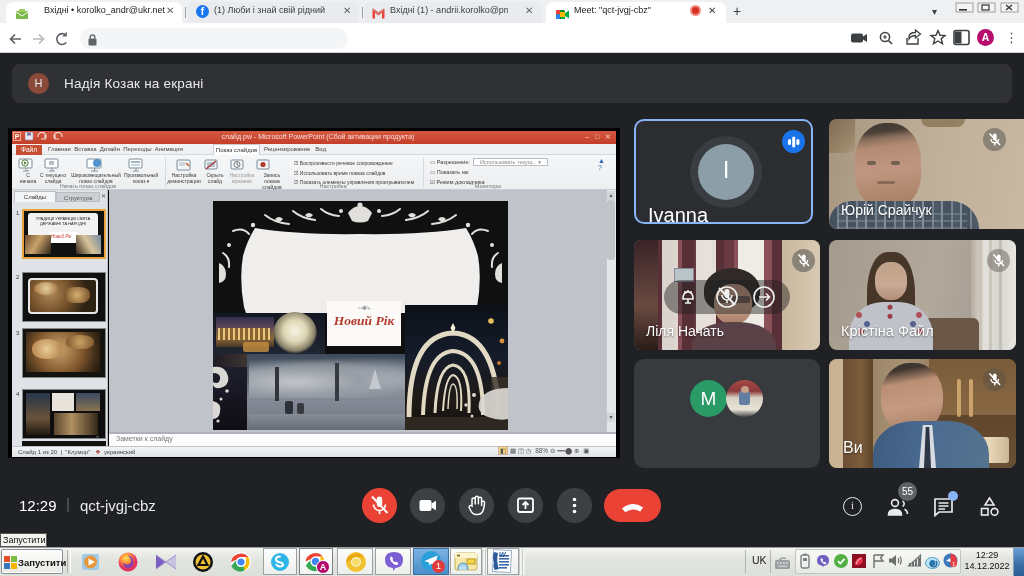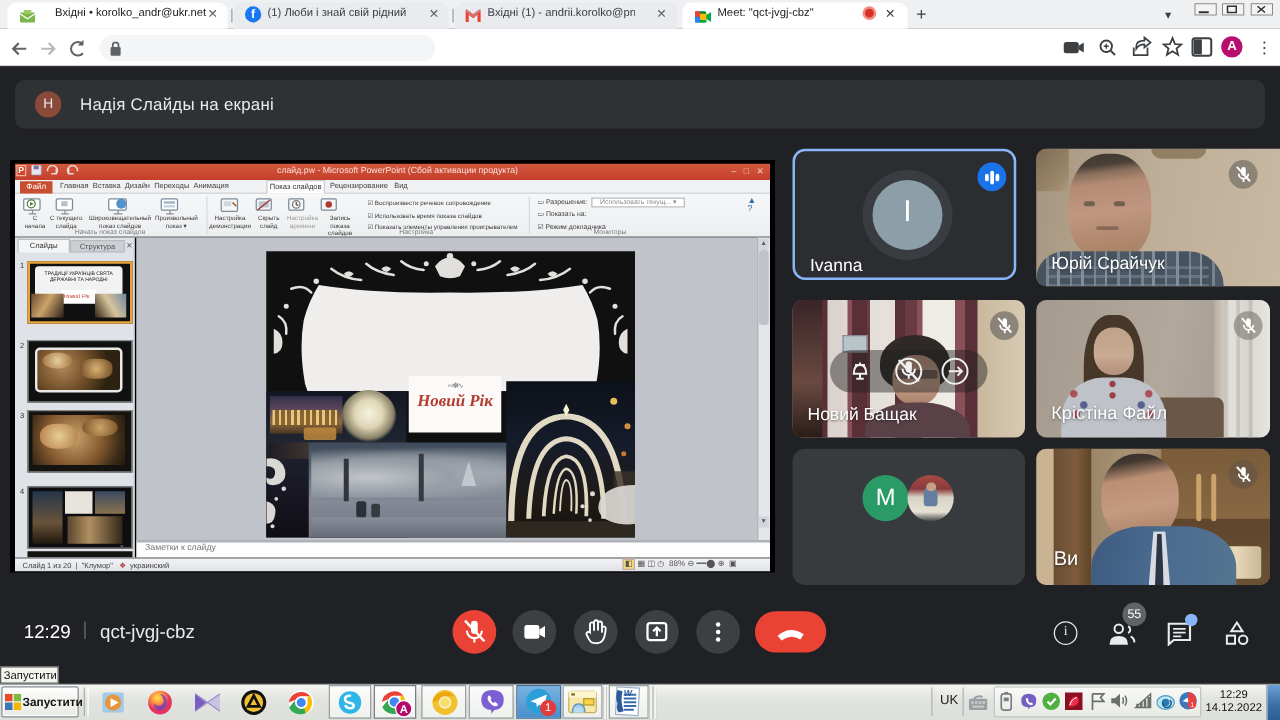--- a/index.html
+++ b/index.html
@@ -108,21 +108,21 @@
         <rect x="3" y="3.5" width="6.5" height="12" fill="#3c4043"></rect>
       </svg>
   </div>
   <div class="abs" style="left:977px;top:29px;width:17px;height:17px;border-radius:50%;background:#b60f6e;color:#fff;font-size:10.5px;font-weight:bold;text-align:center;line-height:17px;">A</div>
   <div class="abs" style="left:1005px;top:28px;width:12px;height:20px;color:#3c4043;font-size:13px;line-height:20px;text-align:center;">⋮</div>
 
   <div class="abs" id="meetbg" style="left:0;top:53px;width:1024px;height:494px;background:#202124;"></div>
 
   <div class="abs" style="left:12px;top:64px;width:1000px;height:39px;background:#303134;border-radius:8px;"></div>
   <div class="abs" style="left:28px;top:73px;width:21px;height:21px;border-radius:50%;background:#8a4a39;color:#e8eaed;font-size:11px;text-align:center;line-height:21px;">H</div>
-  <div class="abs" style="left:64px;top:76px;font-size:13.5px;color:#e8eaed;letter-spacing:0.2px;">Надія Слайды на екрані</div>
+  <div class="abs" style="left:64px;top:76px;font-size:13.5px;color:#e8eaed;letter-spacing:0.2px;">Надія Козак на екрані</div>
 
   <div class="abs" id="ppt" style="left:8px;top:128px;width:612px;height:330px;background:#000;">
 
     <div class="abs" style="left:4px;top:3px;width:604px;height:13px;background:linear-gradient(#d4593f,#c43e2a);"></div>
     <div class="abs" style="left:5px;top:4px;width:8px;height:9px;background:#d04727;border:1px solid #f0b0a0;color:#fff;font-size:7px;font-weight:bold;line-height:8px;text-align:center;">P</div>
     <svg class="abs" style="left:17px;top:4px;" width="40" height="10" viewBox="0 0 40 10">
       <rect x="0" y="0" width="8" height="8" rx="1" fill="#e8e4f0" stroke="#9a96b0" stroke-width="0.6"></rect>
       <rect x="2" y="0.5" width="4" height="3" fill="#7a76a0"></rect>
       <path d="M14 7 a4 4 0 1 1 7 2 M21 5 v4 h-4" stroke="#f0d8d0" fill="none" stroke-width="1.2" transform="translate(-1 -2)"></path>
       <path d="M30 7 a4 4 0 1 0 -7 2 M23 5 v4 h4" stroke="#f0d8d0" fill="none" stroke-width="1.2" transform="translate(7 -2)"></path>
@@ -351,21 +351,21 @@
       <div class="abs" style="left:0;top:35px;width:180px;text-align:center;color:#fff;font-size:24px;font-weight:300;">I</div>
       <div class="abs" style="left:146px;top:9px;width:23px;height:23px;border-radius:50%;background:#1a73e8;">
         <svg width="23" height="23">
             <g fill="#fff">
               <rect x="6" y="9" width="3" height="6" rx="1.5"></rect>
               <rect x="10.2" y="6.5" width="3" height="11" rx="1.5"></rect>
               <rect x="14.4" y="9" width="3" height="6" rx="1.5"></rect>
             </g>
           </svg>
       </div>
-      <div class="abs" style="left:12px;top:83px;color:#fff;font-size:14px;">Ivanna</div>
+      <div class="abs" style="left:12px;top:83px;color:#fff;font-size:20px;">Ivanna</div>
     </div>
 
     <div class="abs" style="left:829px;top:119px;width:205px;height:110px;border-radius:8px;overflow:hidden;background:linear-gradient(100deg,#a5947e 0%,#bfae97 45%,#c9baa4 100%);">
       <div class="abs" style="left:0;top:0;width:26px;height:34px;background:linear-gradient(135deg,#6e5a42,#968060 75%,transparent);opacity:0.7;"></div>
       <div class="abs" style="left:92px;top:0px;width:44px;height:8px;background:#75603f;border-radius:0 0 8px 8px;opacity:0.6;"></div>
 
       <div class="abs" style="left:26px;top:4px;width:66px;height:84px;border-radius:45% 45% 38% 38%;background:linear-gradient(173deg,#3f3831 0%,#4a4037 13%,#8a6f5c 20%,#b48c74 30%,#c09680 55%,#a88266 92%);"></div>
       <div class="abs" style="left:38px;top:42px;width:9px;height:3.5px;background:#73604f;border-radius:2px;"></div>
       <div class="abs" style="left:62px;top:42px;width:9px;height:3.5px;background:#73604f;border-radius:2px;"></div>
       <div class="abs" style="left:48px;top:62px;width:18px;height:3px;background:#8a6a56;border-radius:2px;"></div>
@@ -415,21 +415,21 @@
       <div class="abs" style="left:158px;top:9px;width:23px;height:23px;border-radius:50%;background:rgba(110,105,100,0.7);">
         <svg width="23" height="23" viewBox="0 0 23 23">
             <g stroke="#fff" stroke-width="1.4" fill="#fff">
               <rect x="10" y="5.5" width="3.6" height="7" rx="1.8" stroke="none"></rect>
               <path d="M8 11 a3.8 3.8 0 0 0 7.6 0" fill="none"></path>
               <path d="M11.8 15 V17.5" fill="none"></path>
               <path d="M6.5 5.5 L17 17" stroke-width="1.6"></path>
             </g>
           </svg>
       </div>
-      <div class="abs" style="left:12px;top:83px;color:#fff;font-size:14px;text-shadow:0 1px 2px rgba(0,0,0,0.5);">Новий Бащак</div>
+      <div class="abs" style="left:12px;top:83px;color:#fff;font-size:14px;text-shadow:0 1px 2px rgba(0,0,0,0.5);">Ліля Начать</div>
     </div>
 
     <div class="abs" style="left:829px;top:240px;width:187px;height:110px;border-radius:8px;overflow:hidden;background:linear-gradient(100deg,#a59a8e 0%,#b2a89c 55%,#a8a096 75%);">
       <div class="abs" style="left:142px;top:0;width:45px;height:110px;background:linear-gradient(90deg,#b5ab9e 0%,#e2e0da 30%,#d8d6d0 60%,#e8e6e0 100%);"></div>
       <div class="abs" style="left:150px;top:0;width:3px;height:110px;background:#c8c4ba;"></div>
       <div class="abs" style="left:160px;top:0;width:3px;height:110px;background:#cac6bc;"></div>
       <div class="abs" style="left:170px;top:0;width:3px;height:110px;background:#c4c0b6;"></div>
 
       <div class="abs" style="left:80px;top:78px;width:70px;height:32px;background:#6b5747;border-radius:6px 6px 0 0;"></div>
 

